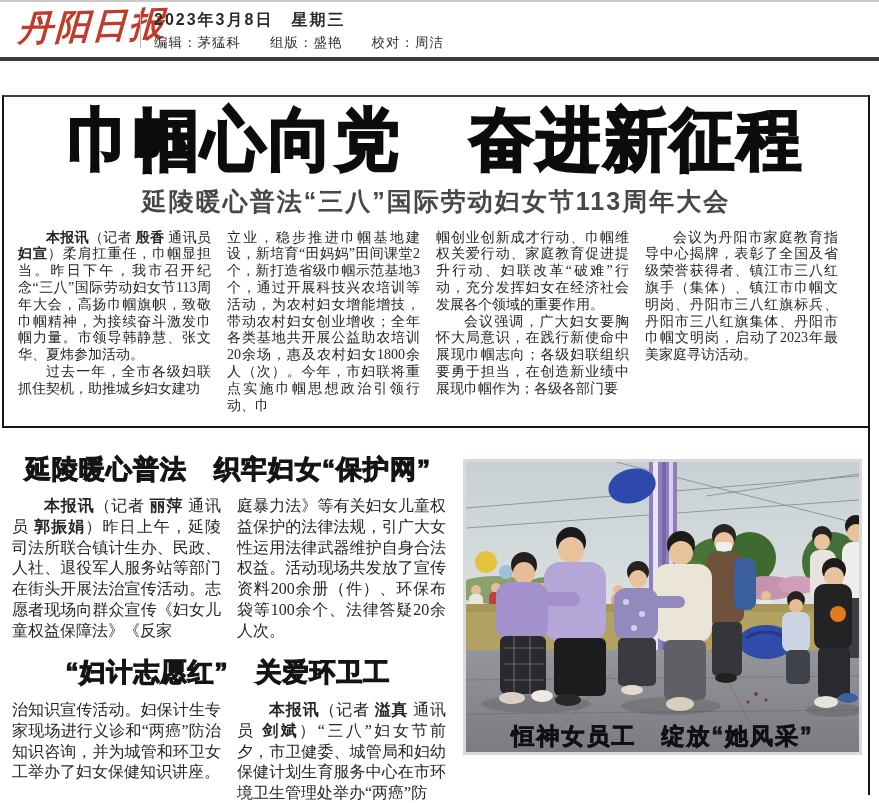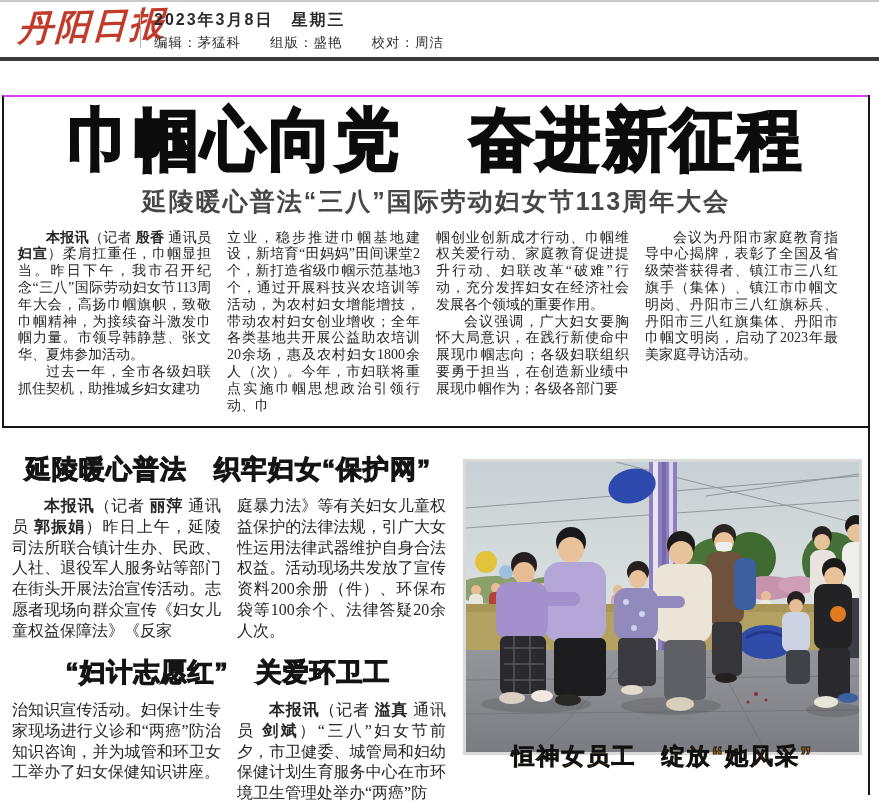--- a/index.html
+++ b/index.html
@@ -12,21 +12,21 @@
             font-style:italic;font-weight:bold;font-size:35px;color:#c23b2a;
             transform:rotate(-2deg) skewX(-4deg);letter-spacing:2px;line-height:1;}
   .hdr-divider{position:absolute;left:140px;top:12px;width:1px;height:36px;background:#b9b9b9;}
   .hdr-date{position:absolute;left:154px;top:10px;font-size:16px;font-weight:bold;
             color:#2a2a2a;letter-spacing:2px;}
   .hdr-editors{position:absolute;left:154px;top:34px;font-size:13.5px;color:#2e2e2e;letter-spacing:1px;}
   .hdr-rule{position:absolute;left:0;top:57px;width:879px;height:4px;background:#3b3b3b;}
 
   
   .main-box{position:absolute;left:2px;top:95px;width:866px;height:333px;
-            border-top:2px solid #d946ef;border-left:2px solid #161616;border-bottom:2px solid #161616;
+            border-top:2px solid #404040;border-left:2px solid #161616;border-bottom:2px solid #161616;
             box-sizing:border-box;overflow:hidden;background:#fff;}
   .right-rule{position:absolute;left:868px;top:95px;width:2px;height:700px;background:#161616;}
   .headline{margin-top:8px;text-align:center;font-size:64px;line-height:1.12;font-weight:900;
             color:#0c0c0c;-webkit-text-stroke:2.2px #0c0c0c;letter-spacing:3px;
             transform:scaleY(1.06);}
   .subheadline{margin-top:8px;text-align:center;font-size:25px;color:#474747;font-weight:bold;
                letter-spacing:2px;}
   .cols{display:flex;gap:16px;padding:12px 30px 0 14px;}
   .col{flex:1 1 0;font-family:"Liberation Serif",serif;font-size:14px;line-height:1.2;
        text-align:justify;color:#262626;}
@@ -41,22 +41,22 @@
   .sec3-head{top:655px;}
   .sec-cols{position:absolute;left:12px;width:434px;display:flex;gap:16px;}
   .sec2-cols{top:496px;height:152px;overflow:hidden;}
   .sec3-cols{top:700px;height:103px;overflow:hidden;}
   .sec-cols .col{font-size:16px;line-height:1.3;}
 
   
   .photo{position:absolute;left:463px;top:459px;width:393px;height:290px;
          border:3px solid #d9d9d9;background:#cdd4d7;overflow:hidden;}
   .photo svg{display:block;}
-  .caption{position:absolute;left:463px;top:741px;width:399px;text-align:center;
-           font-size:23px;font-weight:900;color:#a16207;-webkit-text-stroke:0.8px #101010;
+  .caption{position:absolute;left:463px;top:721px;width:399px;text-align:center;
+           font-size:23px;font-weight:900;color:#0f172a;-webkit-text-stroke:0.8px #101010;
            letter-spacing:2px;}
 </style>
 </head>
 <body>
 
 <div class="top-edge"></div>
 
 <div class="masthead">丹阳日报</div>
 <div class="hdr-divider"></div>
 <div class="hdr-date">2023年3月8日　星期三</div>

